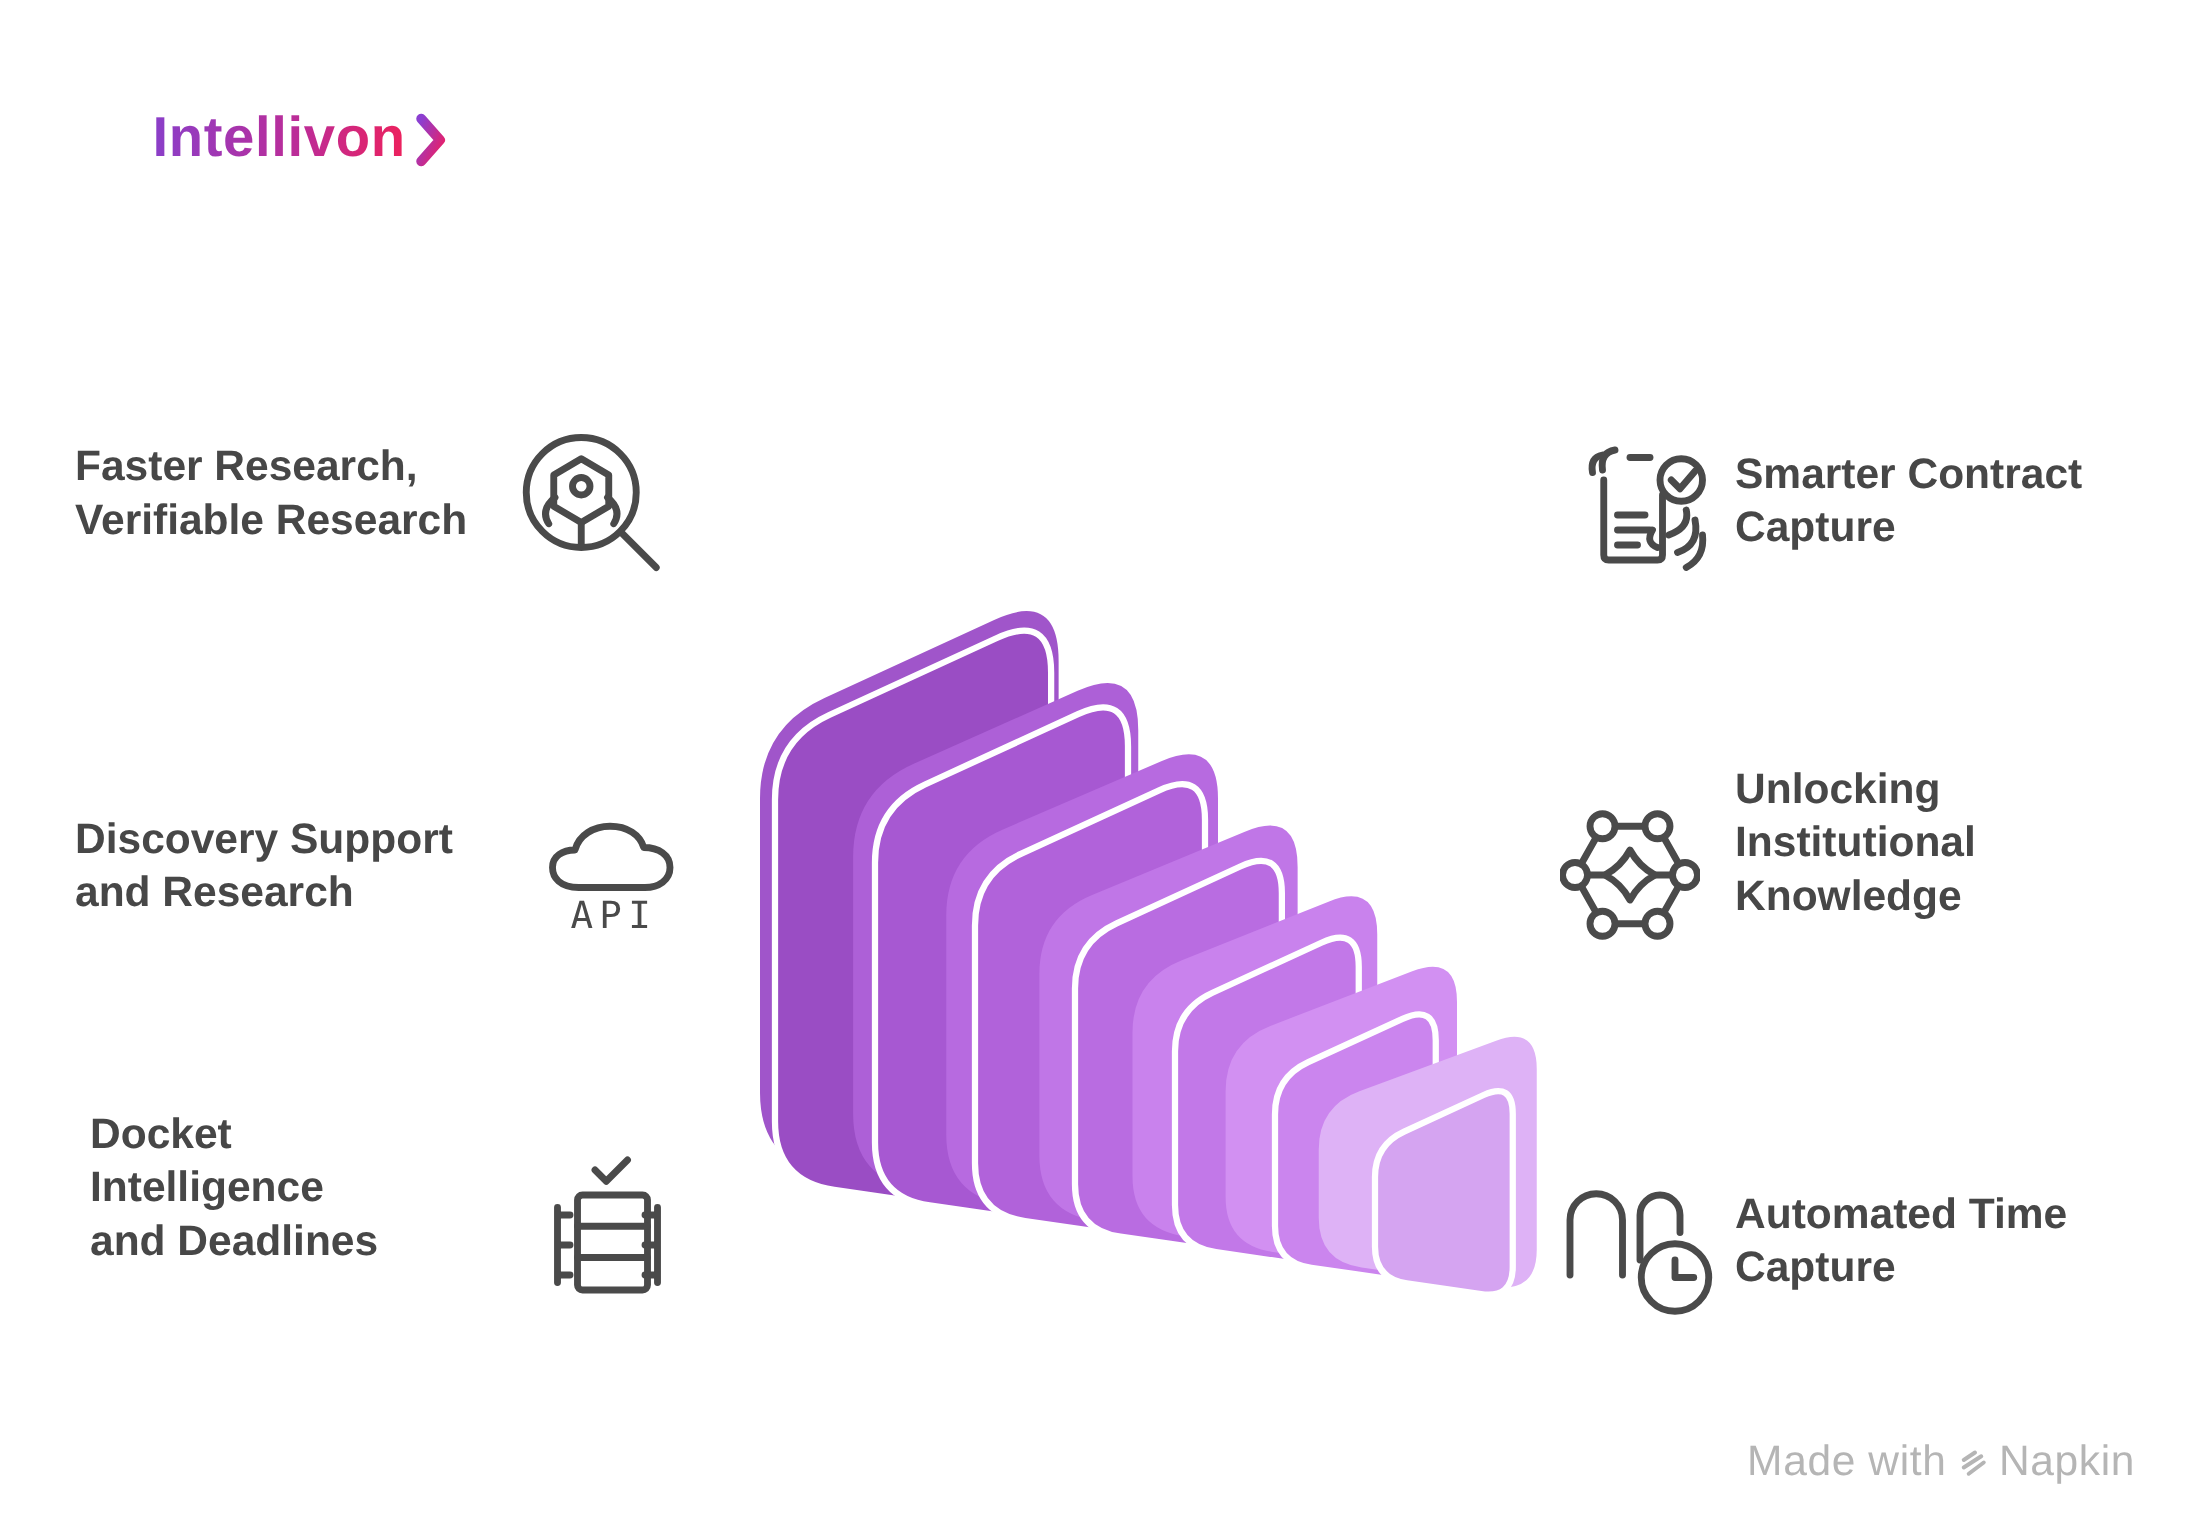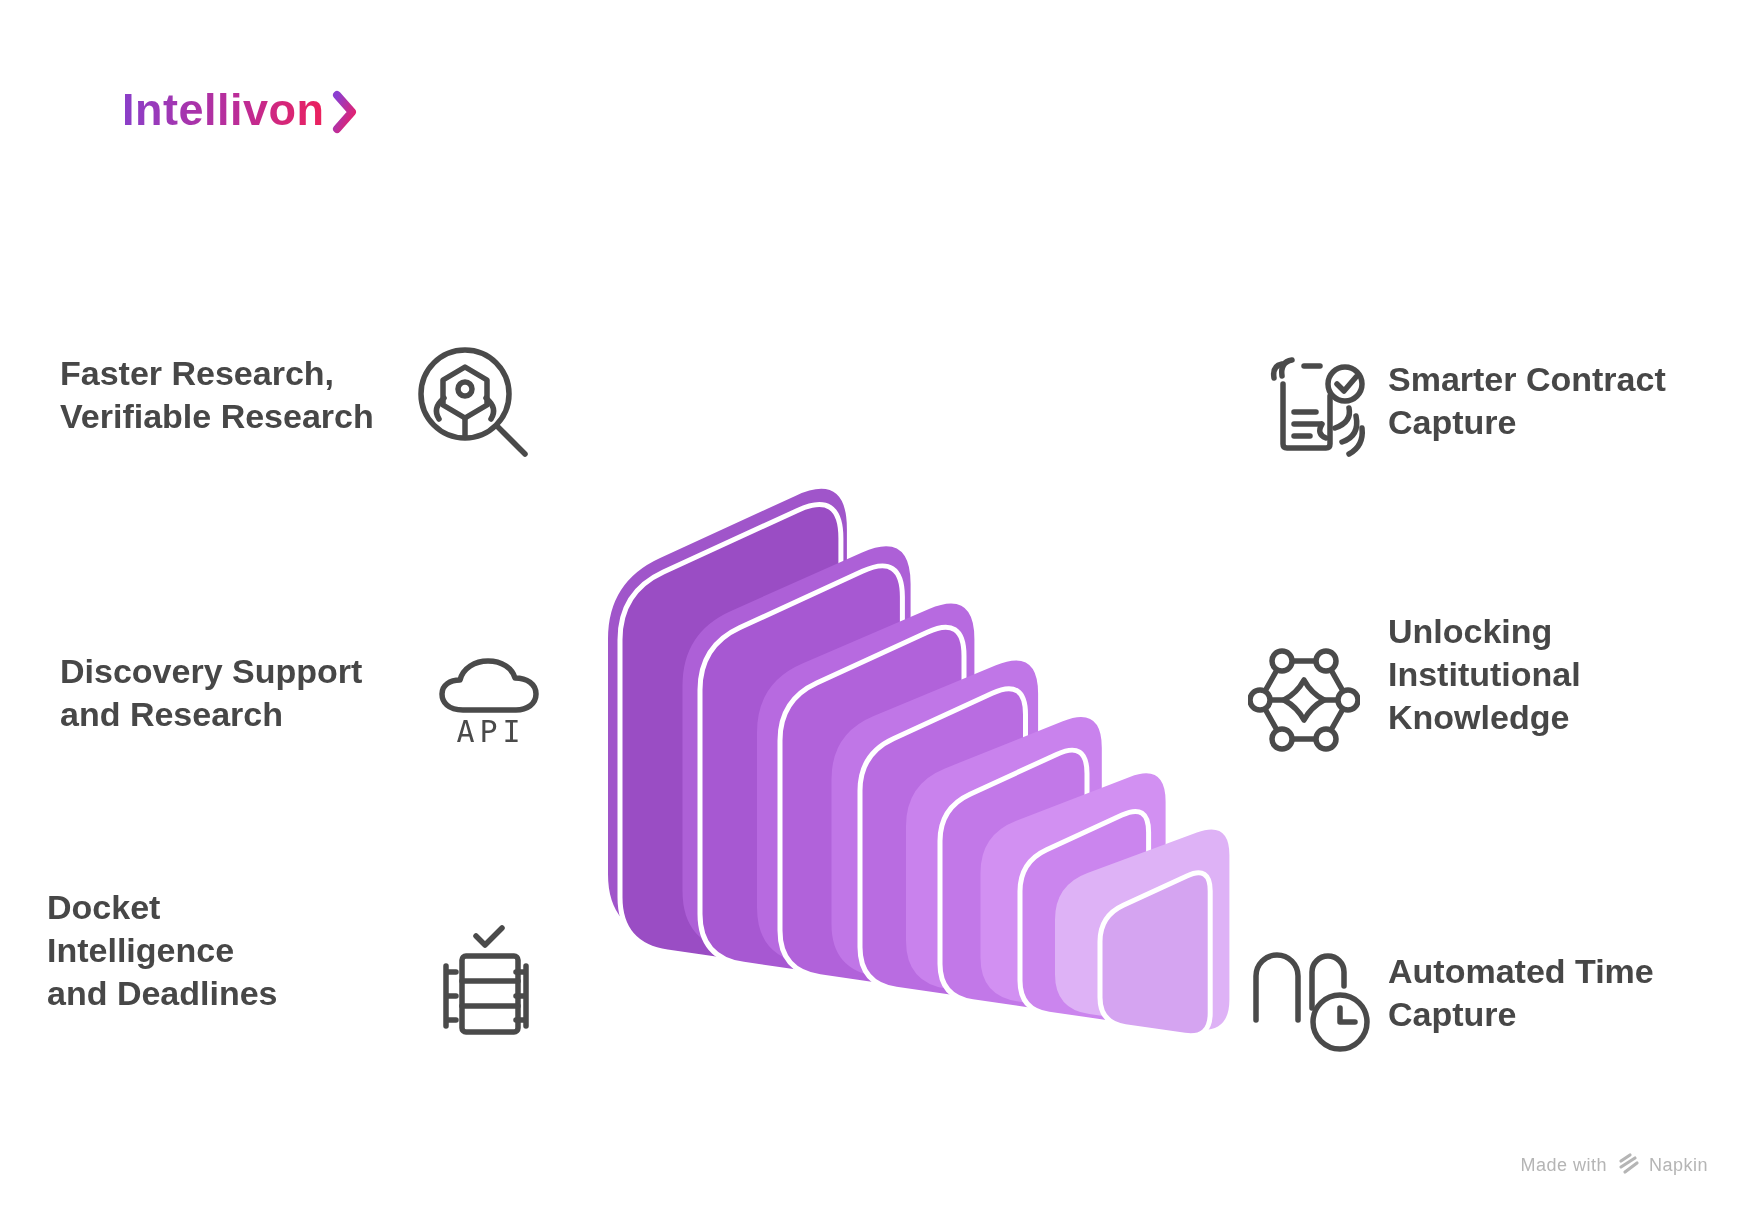--- a/index.html
+++ b/index.html
@@ -31,22 +31,22 @@
   }
   .icon circle.node, .icon circle.clockface { fill:#fff; }
   .icon text {
     font-family:"DejaVu Sans Mono", monospace; font-size:30px; font-weight:500;
     fill:var(--icon); letter-spacing:5px;
   }
   
   #pyramid { position:absolute; left:0; top:0; pointer-events:none; }
   
   #watermark {
-    position:absolute; top:1150px; right:44px; display:flex; align-items:flex-end; gap:8px;
-    font-size:18px; font-weight:400; color:var(--wm); letter-spacing:0.5px;
+    position:absolute; top:1150px; right:44px; display:flex; align-items:center; gap:8px;
+    font-size:34px; font-weight:400; color:var(--wm); letter-spacing:0.5px;
   }
   #watermark svg path { stroke:var(--wm); stroke-width:3.2; fill:none; stroke-linecap:round; }
 </style>
 </head>
 <body>
 
 <div id="canvas" style="--bg: #ffffff; --text: #474747; --icon: #4a4a4a; --wm: #b5b5b5; --lg1: #8a3fc9; --lg2: #c02b93; --lg3: #ed215c;">
 
   <div id="logo">
     <span class="logo-text">Intellivon</span>
@@ -98,21 +98,21 @@
     <div>Discovery Support</div>
     <div>and Research</div>
   </div>
   <div class="icon" style="left:432px; top:638px;">
     <svg width="118" height="112" viewBox="0 0 118 112">
       <path d="M31 72 C16 72 10 64 10 56 C10 47 18 42 28 42 C31 30 43 23 56 23 C70 23 80 30 83 40 C95 40 104 46 104 56 C104 66 95 72 84 72 Z"></path>
       <text x="59" y="104" text-anchor="middle" stroke="none">API</text>
     </svg>
   </div>
 
-  <div class="item-text left" style="left:47px; top:886px;">
+  <div class="item-text left" style="left:72px; top:886px;">
     <div>Docket</div>
     <div>Intelligence</div>
     <div>and Deadlines</div>
   </div>
   <div class="icon" style="left:426px; top:916px;">
     <svg width="120" height="132" viewBox="0 0 120 132">
       <path d="M50 20 L59 29 L76 12"></path>
       <rect x="36" y="40" width="56" height="76" rx="4"></rect>
       <path d="M36 65 H92 M36 90 H92"></path>
       <path d="M30 56 H20 M30 80 H20 M30 104 H20 M20 50 V110"></path>

